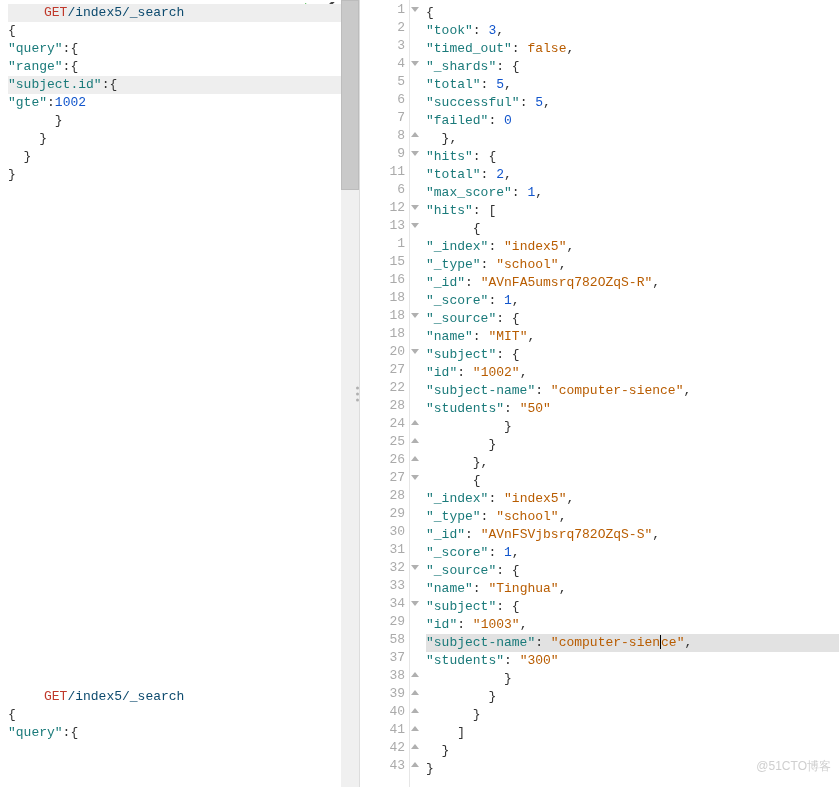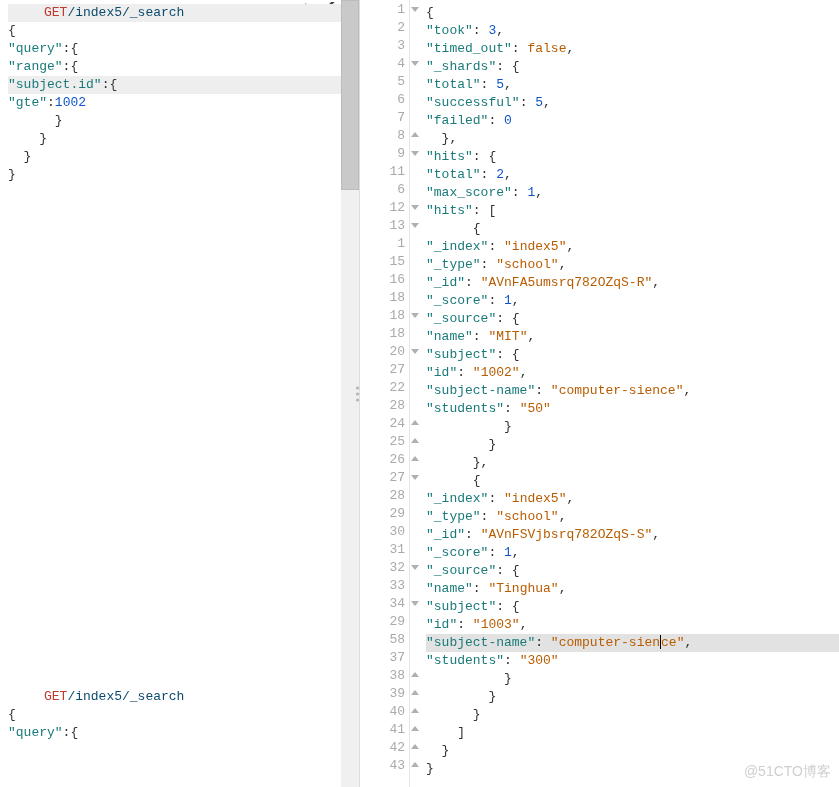--- a/index.html
+++ b/index.html
@@ -24,21 +24,21 @@
   .left-scroll-thumb { position: absolute; top: 0; right: 0; width: 18px; height: 190px; background: #c9c9c9; border: 1px solid #bcbcbc; }
   .gutter { width: 50px; background: #fff; border-right: 1px solid #e6e6e6; user-select: none; }
   .gutter .gline { height: 18px; display: flex; align-items: center; justify-content: flex-end; padding-right: 4px; color: #aaaaaa; position: relative; }
   .fold-caret { position: absolute; right: -2px; width: 0; height: 0; }
   .fold-down { border-left: 4px solid transparent; border-right: 4px solid transparent; border-top: 5px solid #b0b0b0; top: 7px; right: -10px; }
   .fold-up { border-left: 4px solid transparent; border-right: 4px solid transparent; border-bottom: 5px solid #b0b0b0; top: 6px; right: -10px; }
   .right-content { flex: 1; position: relative; }
   .right-editor { padding: 4px 0 4px 16px; line-height: 18px; white-space: pre; color: #333; }
   .divider-dots { position: absolute; left: 356px; top: 50%; transform: translateY(-50%); display: flex; flex-direction: column; gap: 3px; z-index: 5; }
   .divider-dots span { width: 3px; height: 3px; background: #b0b0b0; border-radius: 50%; }
-  .watermark { position: absolute; right: 8px; bottom: 6px; color: #cfcfcf; font-family: Arial, sans-serif; font-size: 14px; pointer-events: none; }
+  .watermark { position: absolute; right: 8px; bottom: 12px; color: #cfcfcf; font-family: Arial, sans-serif; font-size: 12px; pointer-events: none; }
   .caret { display:inline-block; width:1px; height:14px; background:#000; vertical-align:middle; margin:0 0 2px 0;}
 </style>
 </head>
 <body>
 
 <div class="app">
 
   <div class="left-pane">
     <div class="toolbar">
       <span class="play-icon">

